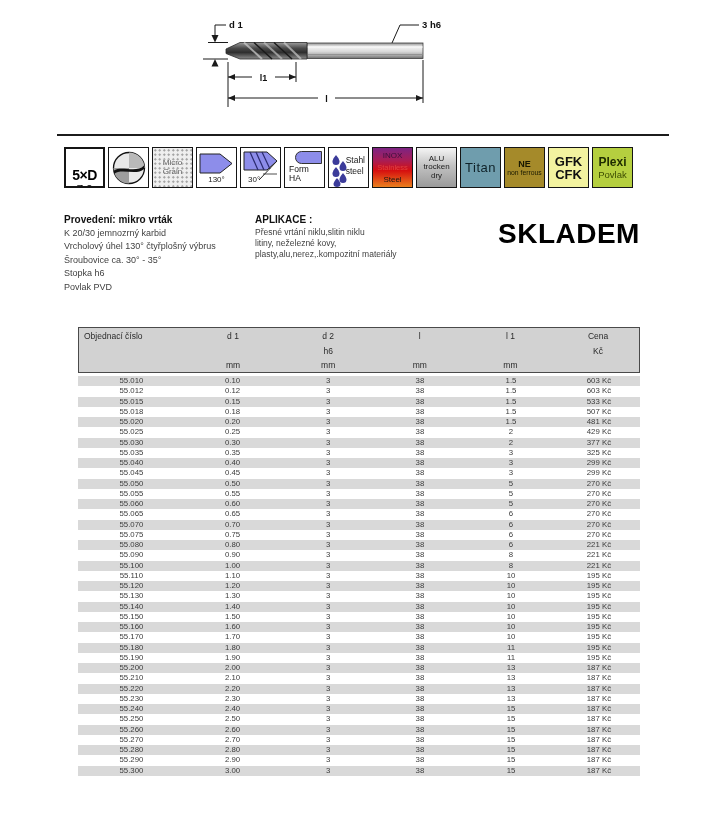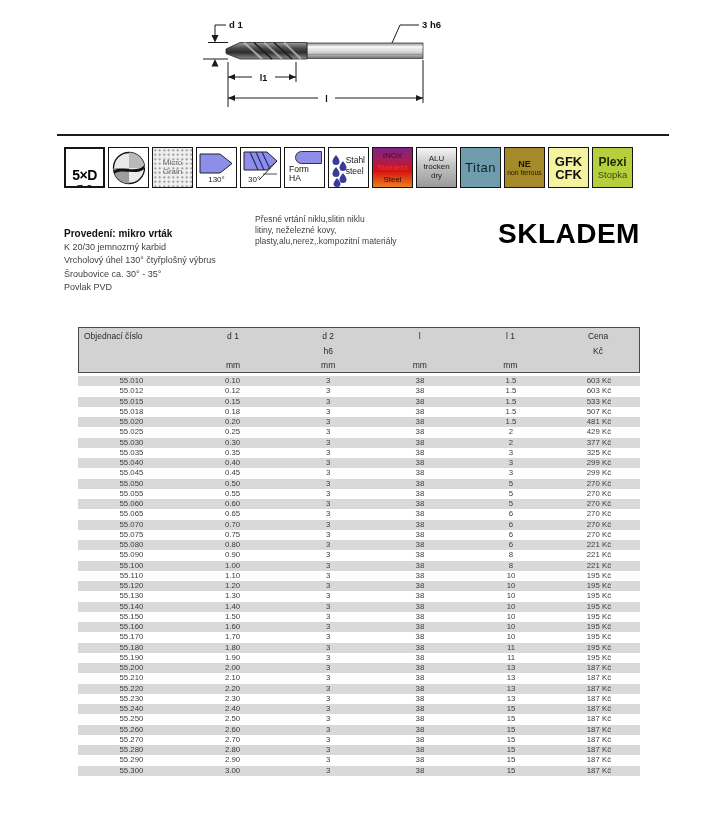--- a/index.html
+++ b/index.html
@@ -45,21 +45,21 @@
   .b-ne{background:var(--ne-bg);}
   .b-ne .t1{font-size:9px;font-weight:bold;color:#191900;}
   .b-ne .t2{font-size:6.8px;color:#191900;}
   .b-gfk{background:var(--gfk-bg);}
   .b-gfk span{font-size:13px;line-height:13px;font-weight:bold;color:#111;}
   .b-plexi{background:var(--plexi-bg);}
   .b-plexi .t1{font-size:12px;line-height:13px;font-weight:bold;color:#1e2b00;}
   .b-plexi .t2{font-size:9.5px;color:#3c4c00;}
 
   
-  .provedeni{position:absolute;left:64px;top:228px;width:190px;}
+  .provedeni{position:absolute;left:64px;top:214px;width:190px;}
   .provedeni .title{font-size:10px;font-weight:bold;color:#111;margin-bottom:2px;}
   .provedeni .line{font-size:9px;line-height:13.4px;color:#3f3f3f;}
   .aplikace{position:absolute;left:255px;top:214px;width:230px;}
   .aplikace .title{font-size:10px;font-weight:bold;color:#111;margin-bottom:2px;}
   .aplikace .line{font-size:8.5px;line-height:10.8px;color:#3f3f3f;}
   .skladem{position:absolute;left:498px;top:218px;font-size:28px;font-weight:bold;letter-spacing:0.5px;color:#000;}
 
   
   .thead{position:absolute;left:78px;top:327px;width:562px;height:46px;background:var(--header-bg);border:1px solid #4a4a4a;display:grid;grid-template-columns:19% 17% 17% 15.7% 16.7% 14.6%;grid-template-rows:16px 14px 13px;font-size:8.5px;color:#2a2a2a;}
   .th{display:flex;align-items:center;justify-content:center;text-align:right;}
@@ -216,33 +216,35 @@
       <div class="t2">non ferrous</div>
     </div>
 
     <div class="badge b-gfk">
       <span>GFK</span>
       <span>CFK</span>
     </div>
 
     <div class="badge b-plexi">
       <div class="t1">Plexi</div>
-      <div class="t2">Stopka</div>
+      <div class="t2">Povlak</div>
     </div>
   </div>
 
   <div class="provedeni">
     <div class="title">Provedení:   mikro vrták</div>
     <div class="line">K 20/30 jemnozrný karbid</div>
     <div class="line">Vrcholový úhel 130° čtyřplošný výbrus</div>
     <div class="line">Šroubovice  ca. 30° - 35°</div>
+    <div class="line">Stopka h6</div>
     <div class="line">Povlak  PVD</div>
   </div>
 
   <div class="aplikace">
+    <div class="title">APLIKACE :</div>
     <div class="line">Přesné vrtání niklu,slitin niklu</div>
     <div class="line">litiny, neželezné kovy,</div>
     <div class="line">plasty,alu,nerez,.kompozitní materiály</div>
   </div>
 
   <div class="skladem">SKLADEM</div>
 
   <div class="thead">
     <div class="th left" style="grid-row:1;grid-column:1;">Objednací číslo</div>
     <div class="th" style="grid-row:1;grid-column:2;">d 1</div>

